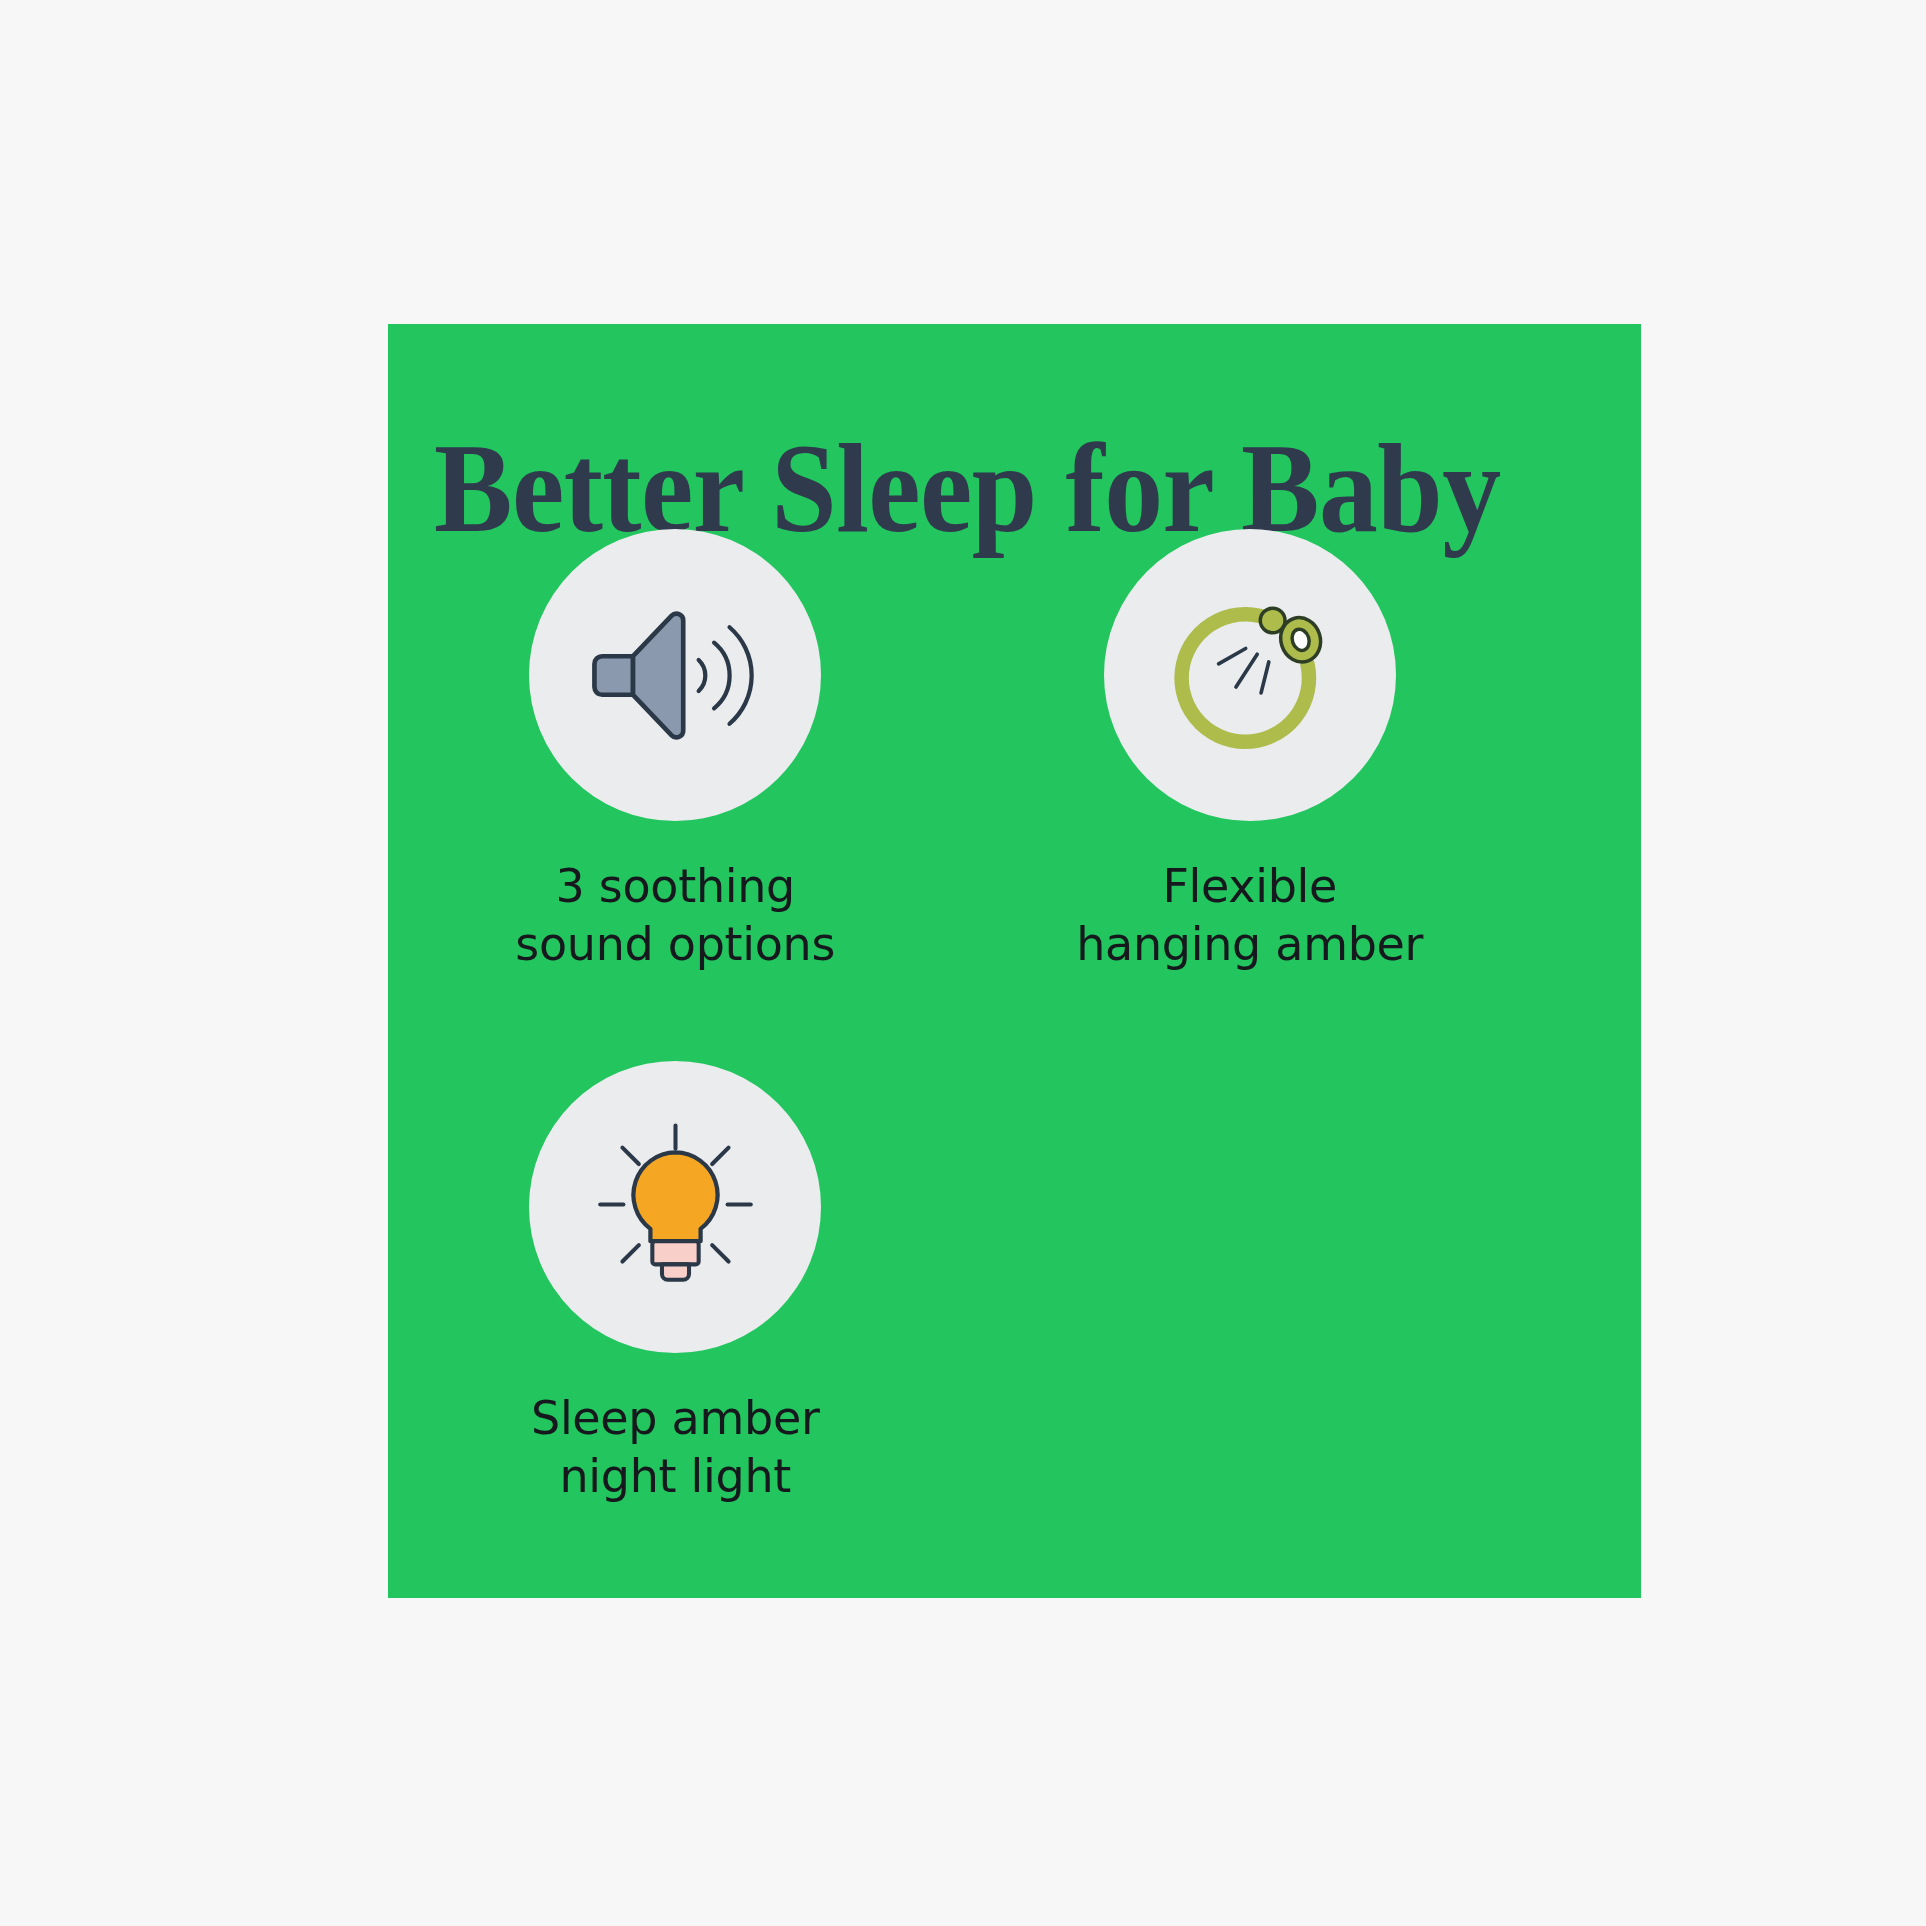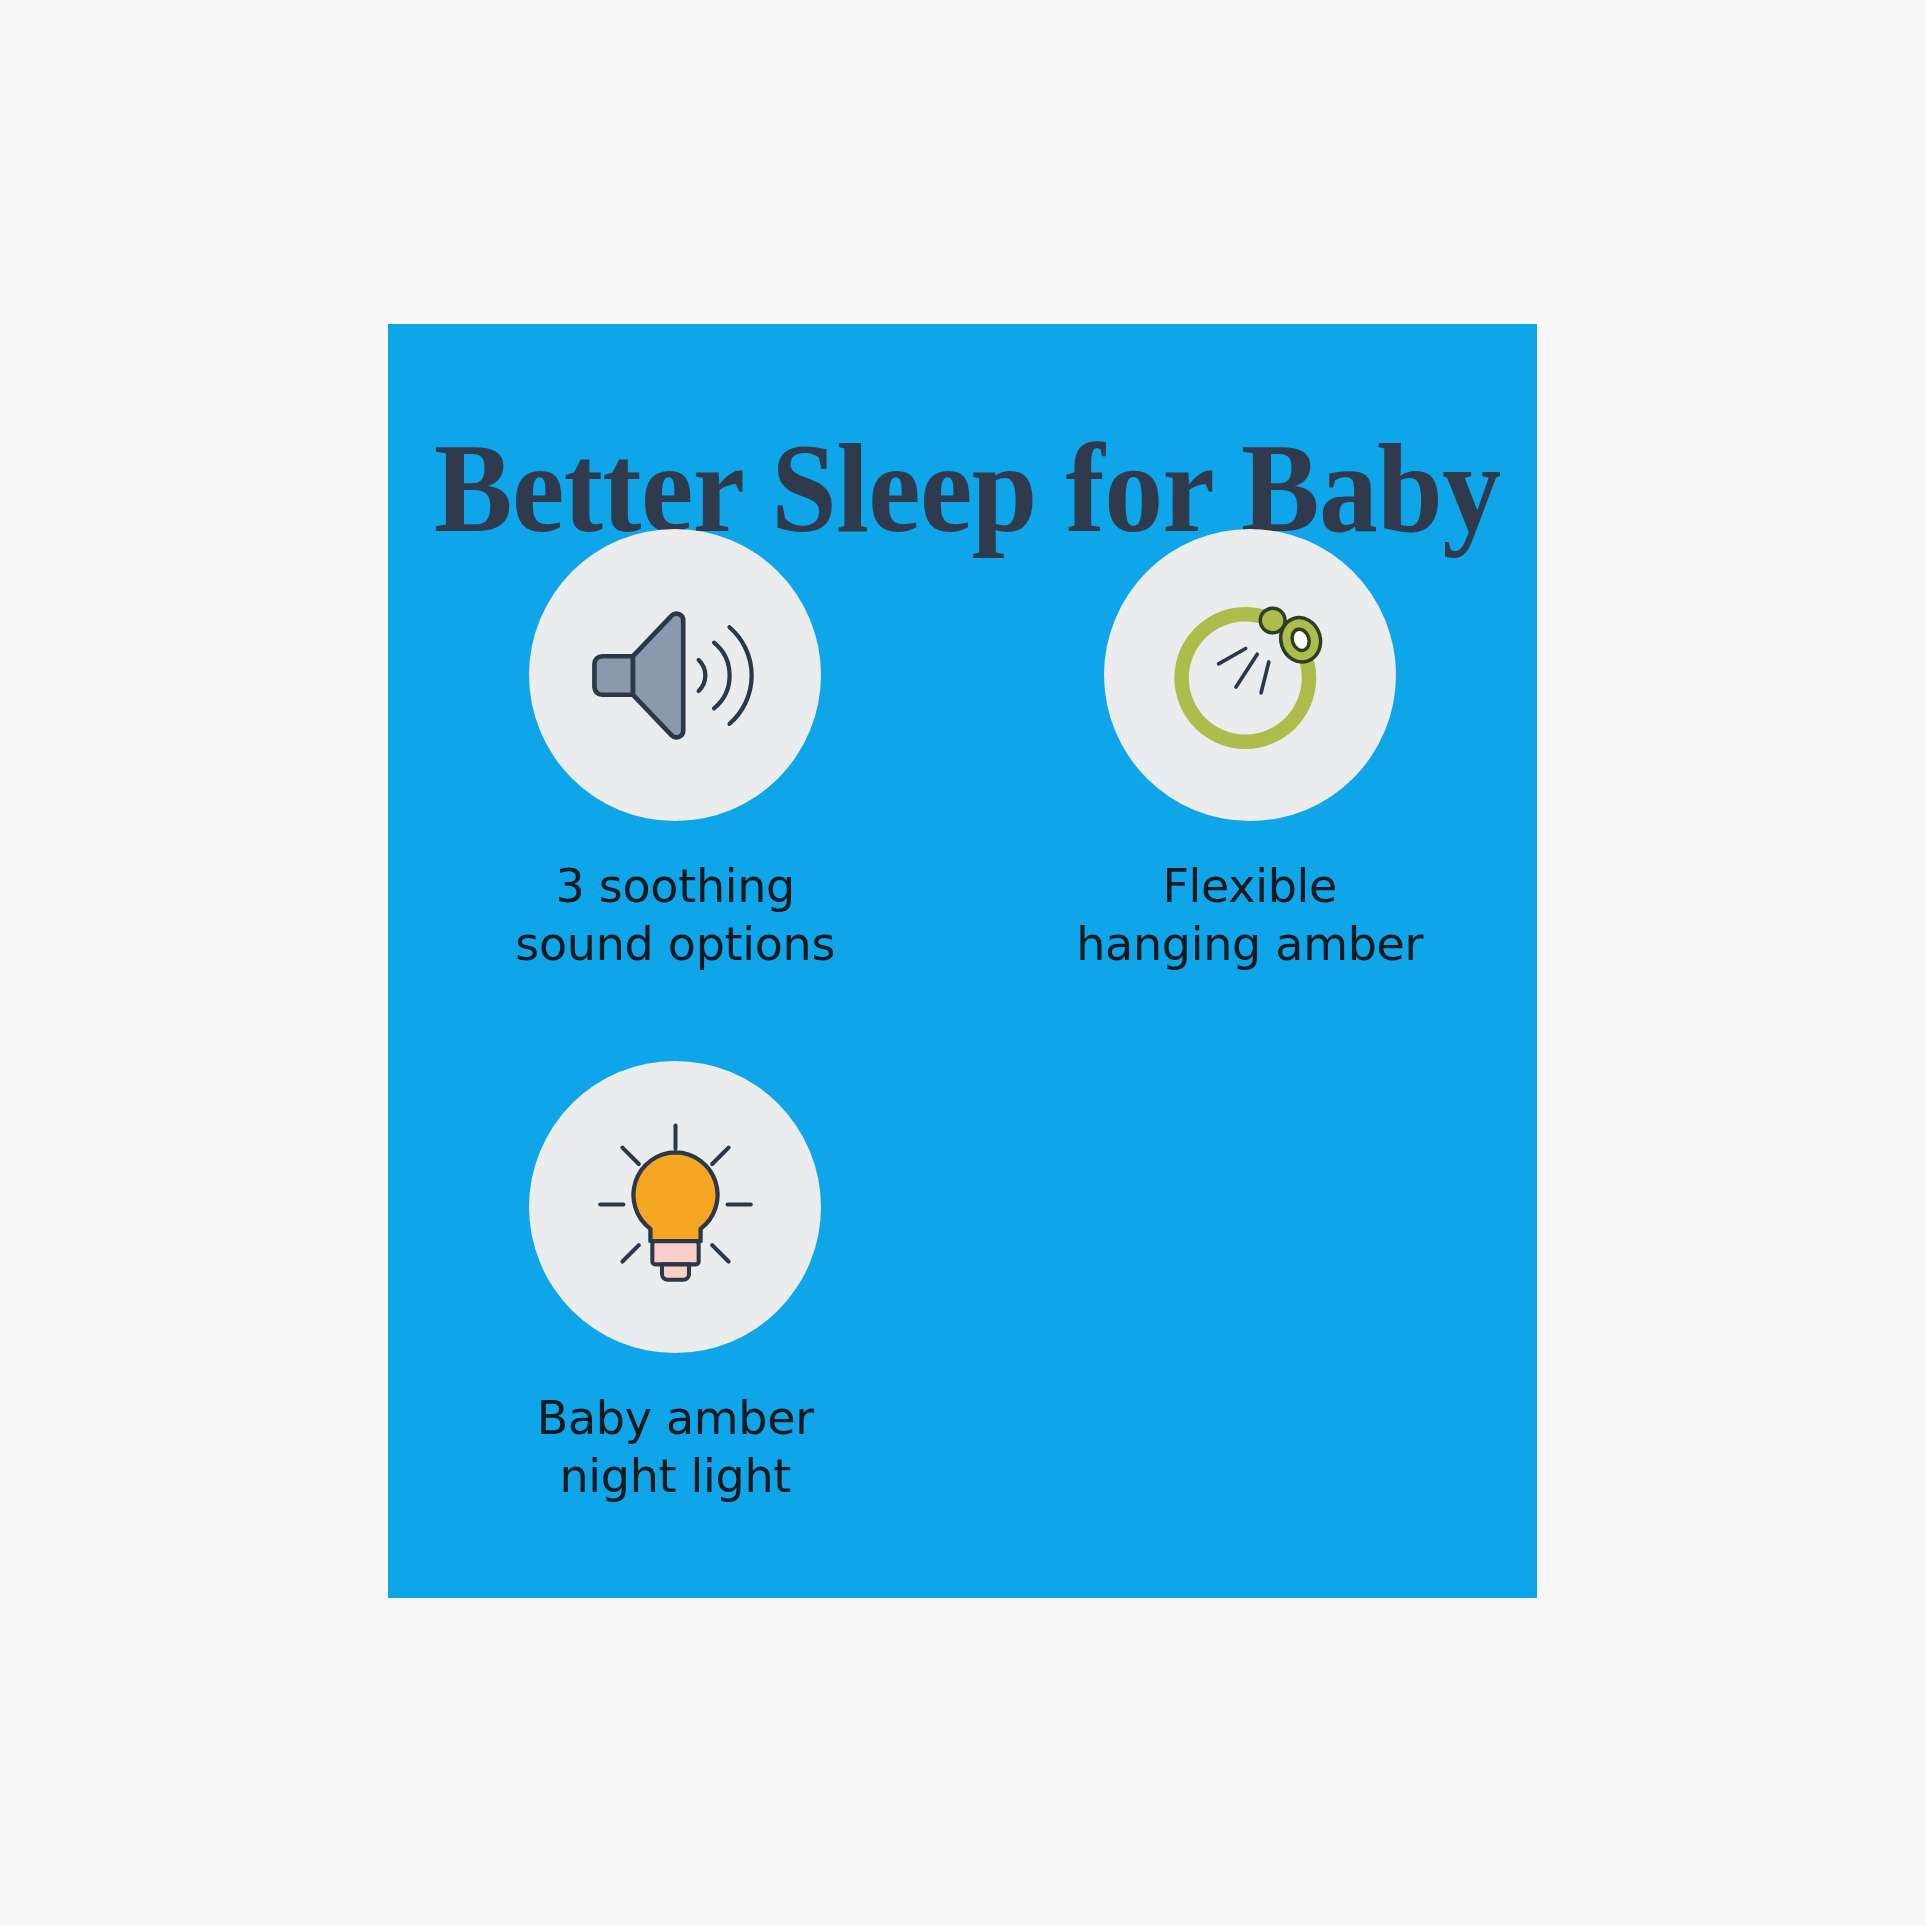--- a/index.html
+++ b/index.html
@@ -19,23 +19,23 @@
     width: 1926px;
     height: 1926px;
     background: #f7f7f7;
   }
 
   
   #feature-card {
     position: absolute;
     left: 388px;
     top: 324px;
-    width: 1149px;
+    width: 1253px;
     height: 1274px;
-    background: #0ea5e9;
+    background: #22c55e;
     box-sizing: border-box;
   }
 
   
   #card-title {
     position: absolute;
     left: 0;
     top: 14px;
     width: 1149px;
     text-align: center;
@@ -165,21 +165,21 @@
                 <line x1="77.5" y1="78.5" x2="69" y2="70"></line>
               </g>
 
               <path d="M50 22 a22 22 0 0 1 13 39.6 V68 H37 v-6.4 A22 22 0 0 1 50 22 z" fill="#f5a623" stroke="#2b3847" stroke-width="2.2" stroke-linejoin="round"></path>
 
               <rect x="38" y="68" width="24" height="12" rx="1.5" fill="#f9cfc9" stroke="#2b3847" stroke-width="2.1"></rect>
               <path d="M43 80 h14 v5 a3 3 0 0 1 -3 3 h-8 a3 3 0 0 1 -3 -3 z" fill="#f9cfc9" stroke="#2b3847" stroke-width="2.1" stroke-linejoin="round"></path>
             </svg>
           </span>
         </div>
-        <div class="feature-caption">Baby amber
+        <div class="feature-caption">Sleep amber
 night light</div>
       </div>
 
 
     </div>
   </div>
 </div>
 
 
 </body></html>

